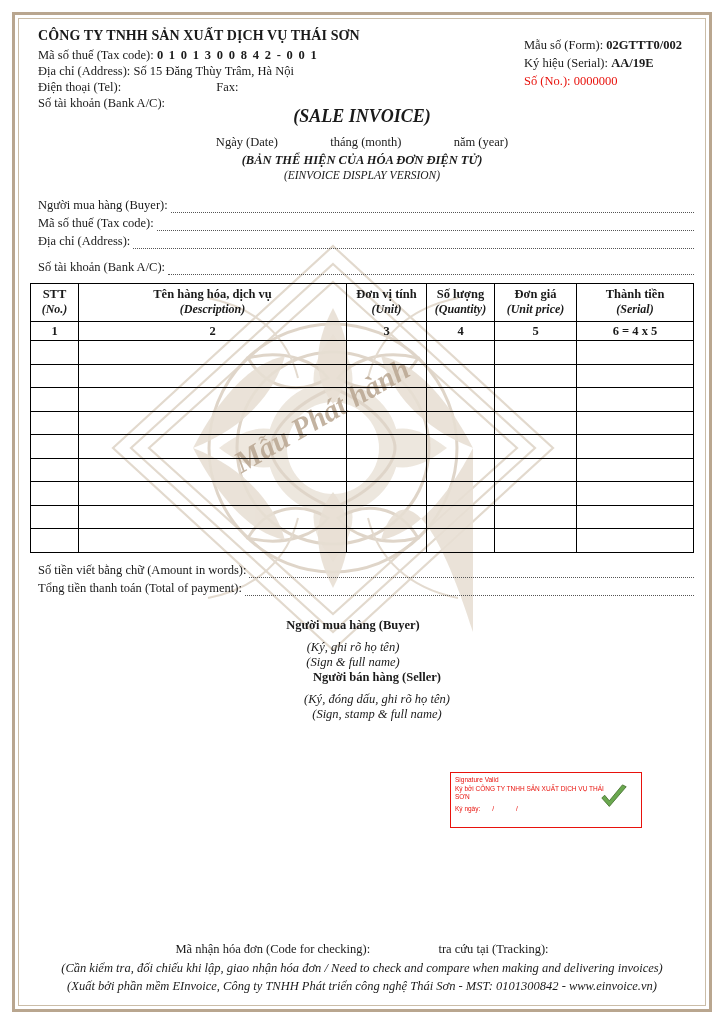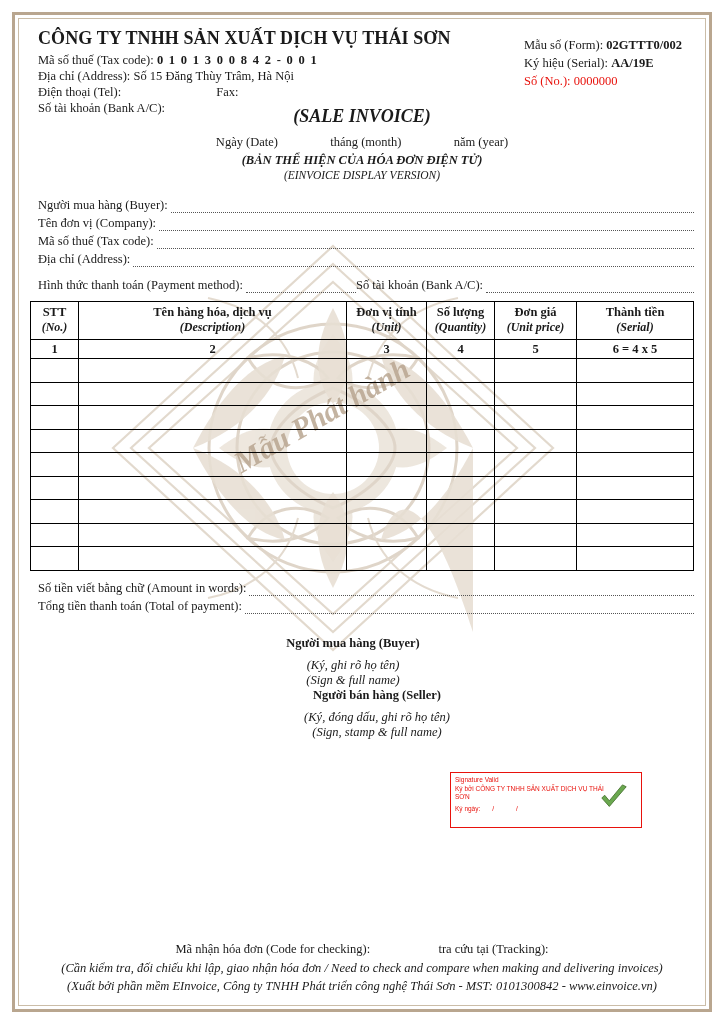--- a/index.html
+++ b/index.html
@@ -77,21 +77,21 @@
   }
 
   
   .hdr {
     position: relative;
     height: 72px;
   }
   .hdr-left { position: absolute; left: 8px; top: 0; }
   .hdr-right { position: absolute; right: 12px; top: 8px; text-align: left; }
   .company {
-    font-size: 18px;
+    font-size: 14px;
     font-weight: bold;
     letter-spacing: .1px;
     margin-bottom: 3px;
   }
   .ln { font-size: 12.5px; line-height: 16px; white-space: nowrap; }
   .spaced { letter-spacing: 1.3px; }
   .hdr-right .ln { line-height: 18px; }
   .bold { font-weight: bold; }
   .red { color: #e8120c; }
   .fax { display: inline-block; margin-left: 92px; }
@@ -342,36 +342,28 @@
       <div class="subt">(BẢN THỂ HIỆN CỦA HÓA ĐƠN ĐIỆN TỬ)</div>
       <div class="subt2">(EINVOICE DISPLAY VERSION)</div>
     </div>
 
     <div class="buyer layer">
       <div class="frow">
         <span class="flabel">Người mua hàng (Buyer):</span>
         <span class="fdots"></span>
       </div>
       <div class="frow">
-        <span class="flabel">Tên đơn vị (Company):</span>
-        <span class="fdots"></span>
-      </div>
-      <div class="frow">
         <span class="flabel">Mã số thuế (Tax code):</span>
         <span class="fdots"></span>
       </div>
       <div class="frow">
         <span class="flabel">Địa chỉ (Address):</span>
         <span class="fdots"></span>
       </div>
       <div class="pay-row">
-        <span class="pay-a">
-          <span class="flabel">Hình thức thanh toán (Payment method):</span>
-          <span class="fdots"></span>
-        </span>
         <span class="pay-b">
           <span class="flabel">Số tài khoản (Bank A/C):</span>
           <span class="fdots"></span>
         </span>
       </div>
     </div>
 
     <table class="inv layer">
       <colgroup>
         <col class="c1">

